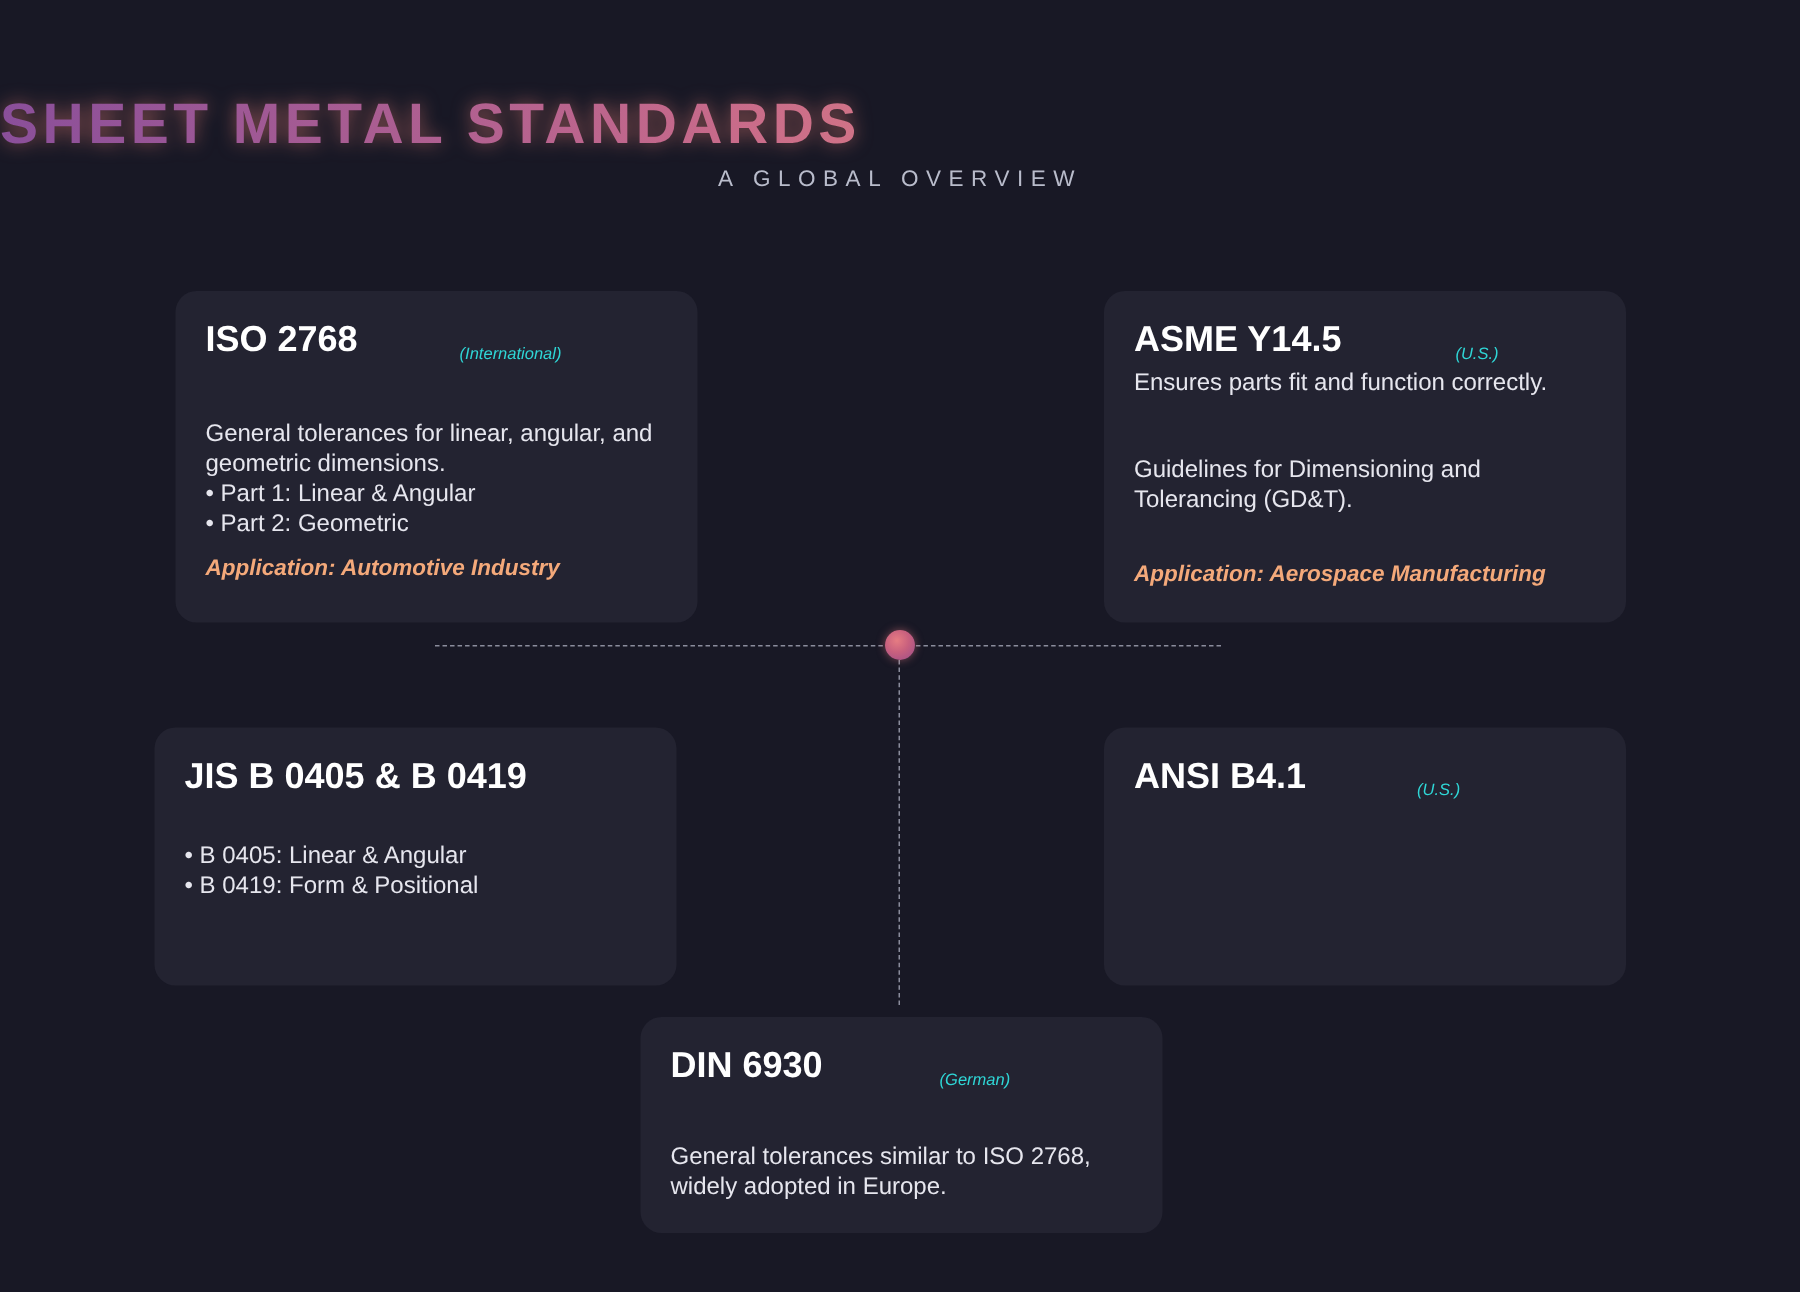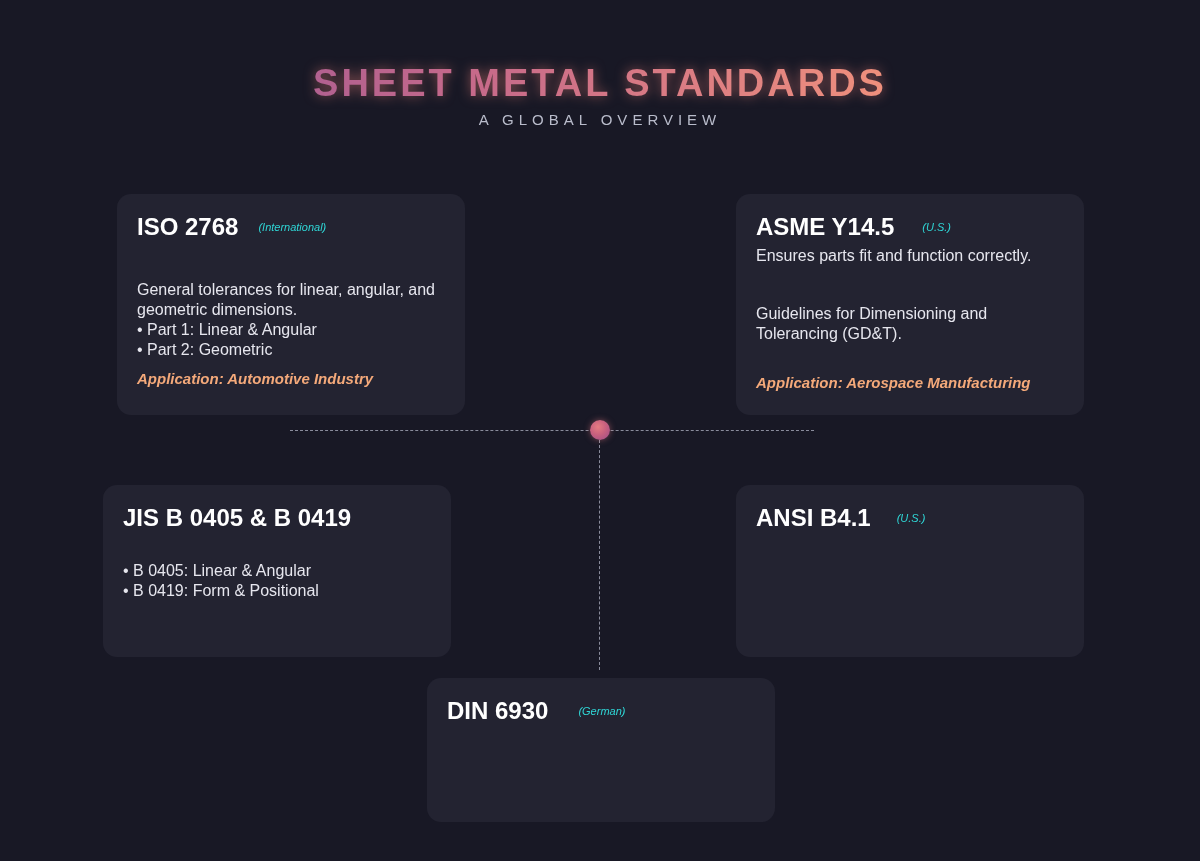--- a/index.html
+++ b/index.html
@@ -6,21 +6,20 @@
     html, body {
       width: 1200px; height: 861px;
       background: #181825;
       font-family: "Liberation Sans", sans-serif;
       overflow: hidden;
     }
     .page { position: relative; width: 1200px; height: 861px; }
 
     .title {
       position: absolute; left: 0; top: 60px; width: 1200px;
-      text-align: center;
       font-size: 38px; font-weight: 700; letter-spacing: 3px;
       background: linear-gradient(90deg, #8a4f9a 0%, #c76a8a 40%, #f0917c 75%, #f5a57e 100%);
       -webkit-background-clip: text; background-clip: text;
       color: transparent;
       filter: drop-shadow(0 0 6px rgba(240,130,120,0.55));
       line-height: 46px;
     }
     .subtitle {
       position: absolute; left: 0; top: 111px; width: 1200px;
       text-align: center;
@@ -28,21 +27,21 @@
       color: #b9bccb;
     }
 
     .card {
       position: absolute;
       background: #232331;
       border-radius: 14px;
       padding: 18px 20px;
       color: #e8e8ef;
     }
-    .card-head { display: flex; align-items: center; }
+    .card-head { display: flex; align-items: flex-end; gap: 48px; }
     .card-title {
       font-size: 24px; font-weight: 700; color: #ffffff;
       line-height: 30px;
     }
     .card-region {
       font-size: 11px; font-style: italic; color: #2fd6d6;
       margin-left: 20px;
     }
     .region-block { display: block; margin-left: 0; margin-top: 4px; }
     .card-desc {
@@ -117,15 +116,16 @@
       <span class="card-title">ANSI B4.1</span>
       <span class="card-region" style="margin-left:26px;">(U.S.)</span>
     </div>
   </div>
 
   <div class="card" style="left:427px; top:678px; width:348px; height:144px;">
     <div class="card-head">
       <span class="card-title">DIN 6930</span>
       <span class="card-region" style="margin-left:30px;">(German)</span>
     </div>
+    <p class="card-desc" style="margin-top:36px; width:300px;">General tolerances similar to ISO 2768, widely adopted in Europe.</p>
   </div>
 
 </div>
 
 </body></html>

